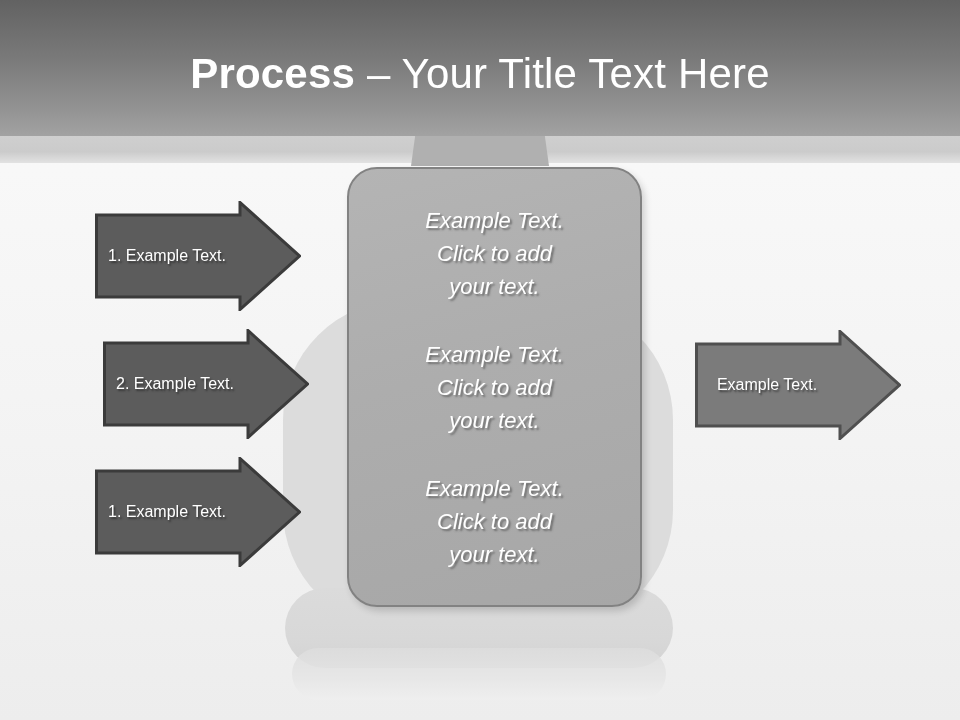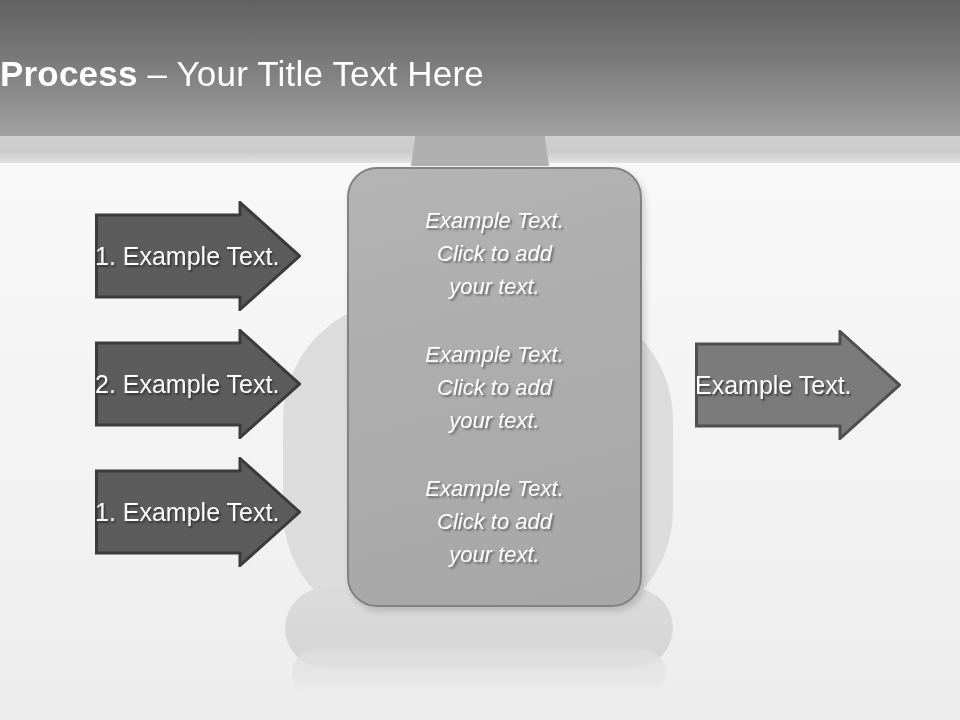--- a/index.html
+++ b/index.html
@@ -38,23 +38,23 @@
     top: 136px;
     width: 960px;
     height: 27px;
     background: linear-gradient(180deg, #cfcfcf 0%, #cbcbcb 58%, #e2e2e2 100%);
   }
   .slide-title {
     position: absolute;
     left: 0;
     top: 53px;
     width: 960px;
-    text-align: left;
+    text-align: center;
     color: #ffffff;
-    font-size: 35px;
+    font-size: 42px;
     line-height: 42px;
     letter-spacing: 0.2px;
     white-space: nowrap;
   }
   .slide-title .bold {
     font-weight: bold;
   }
   .slide-title .rest {
     font-weight: normal;
   }
@@ -145,27 +145,27 @@
     height: 100%;
   }
   .arrow-label {
     position: relative;
     z-index: 2;
     width: 100%;
     padding-right: 62px;
     box-sizing: border-box;
     text-align: center;
     color: #ffffff;
-    font-size: 25px;
+    font-size: 16px;
     line-height: 24px;
     text-shadow: 1.5px 1.5px 2px rgba(40,40,40,0.75);
     white-space: nowrap;
   }
   .arrow-step-1 { left: 95px; top: 201px;  width: 206px; height: 110px; }
-  .arrow-step-2 { left: 95px; top: 329px;  width: 206px; height: 110px; }
+  .arrow-step-2 { left: 103px; top: 329px;  width: 206px; height: 110px; }
   .arrow-step-3 { left: 95px; top: 457px;  width: 206px; height: 110px; }
   .arrow-result  { left: 695px; top: 330px; width: 206px; height: 110px; }
 </style>
 </head>
 <body>
 
 <div class="slide">
 
   <div class="header-band"></div>
   <div class="header-light-band"></div>

